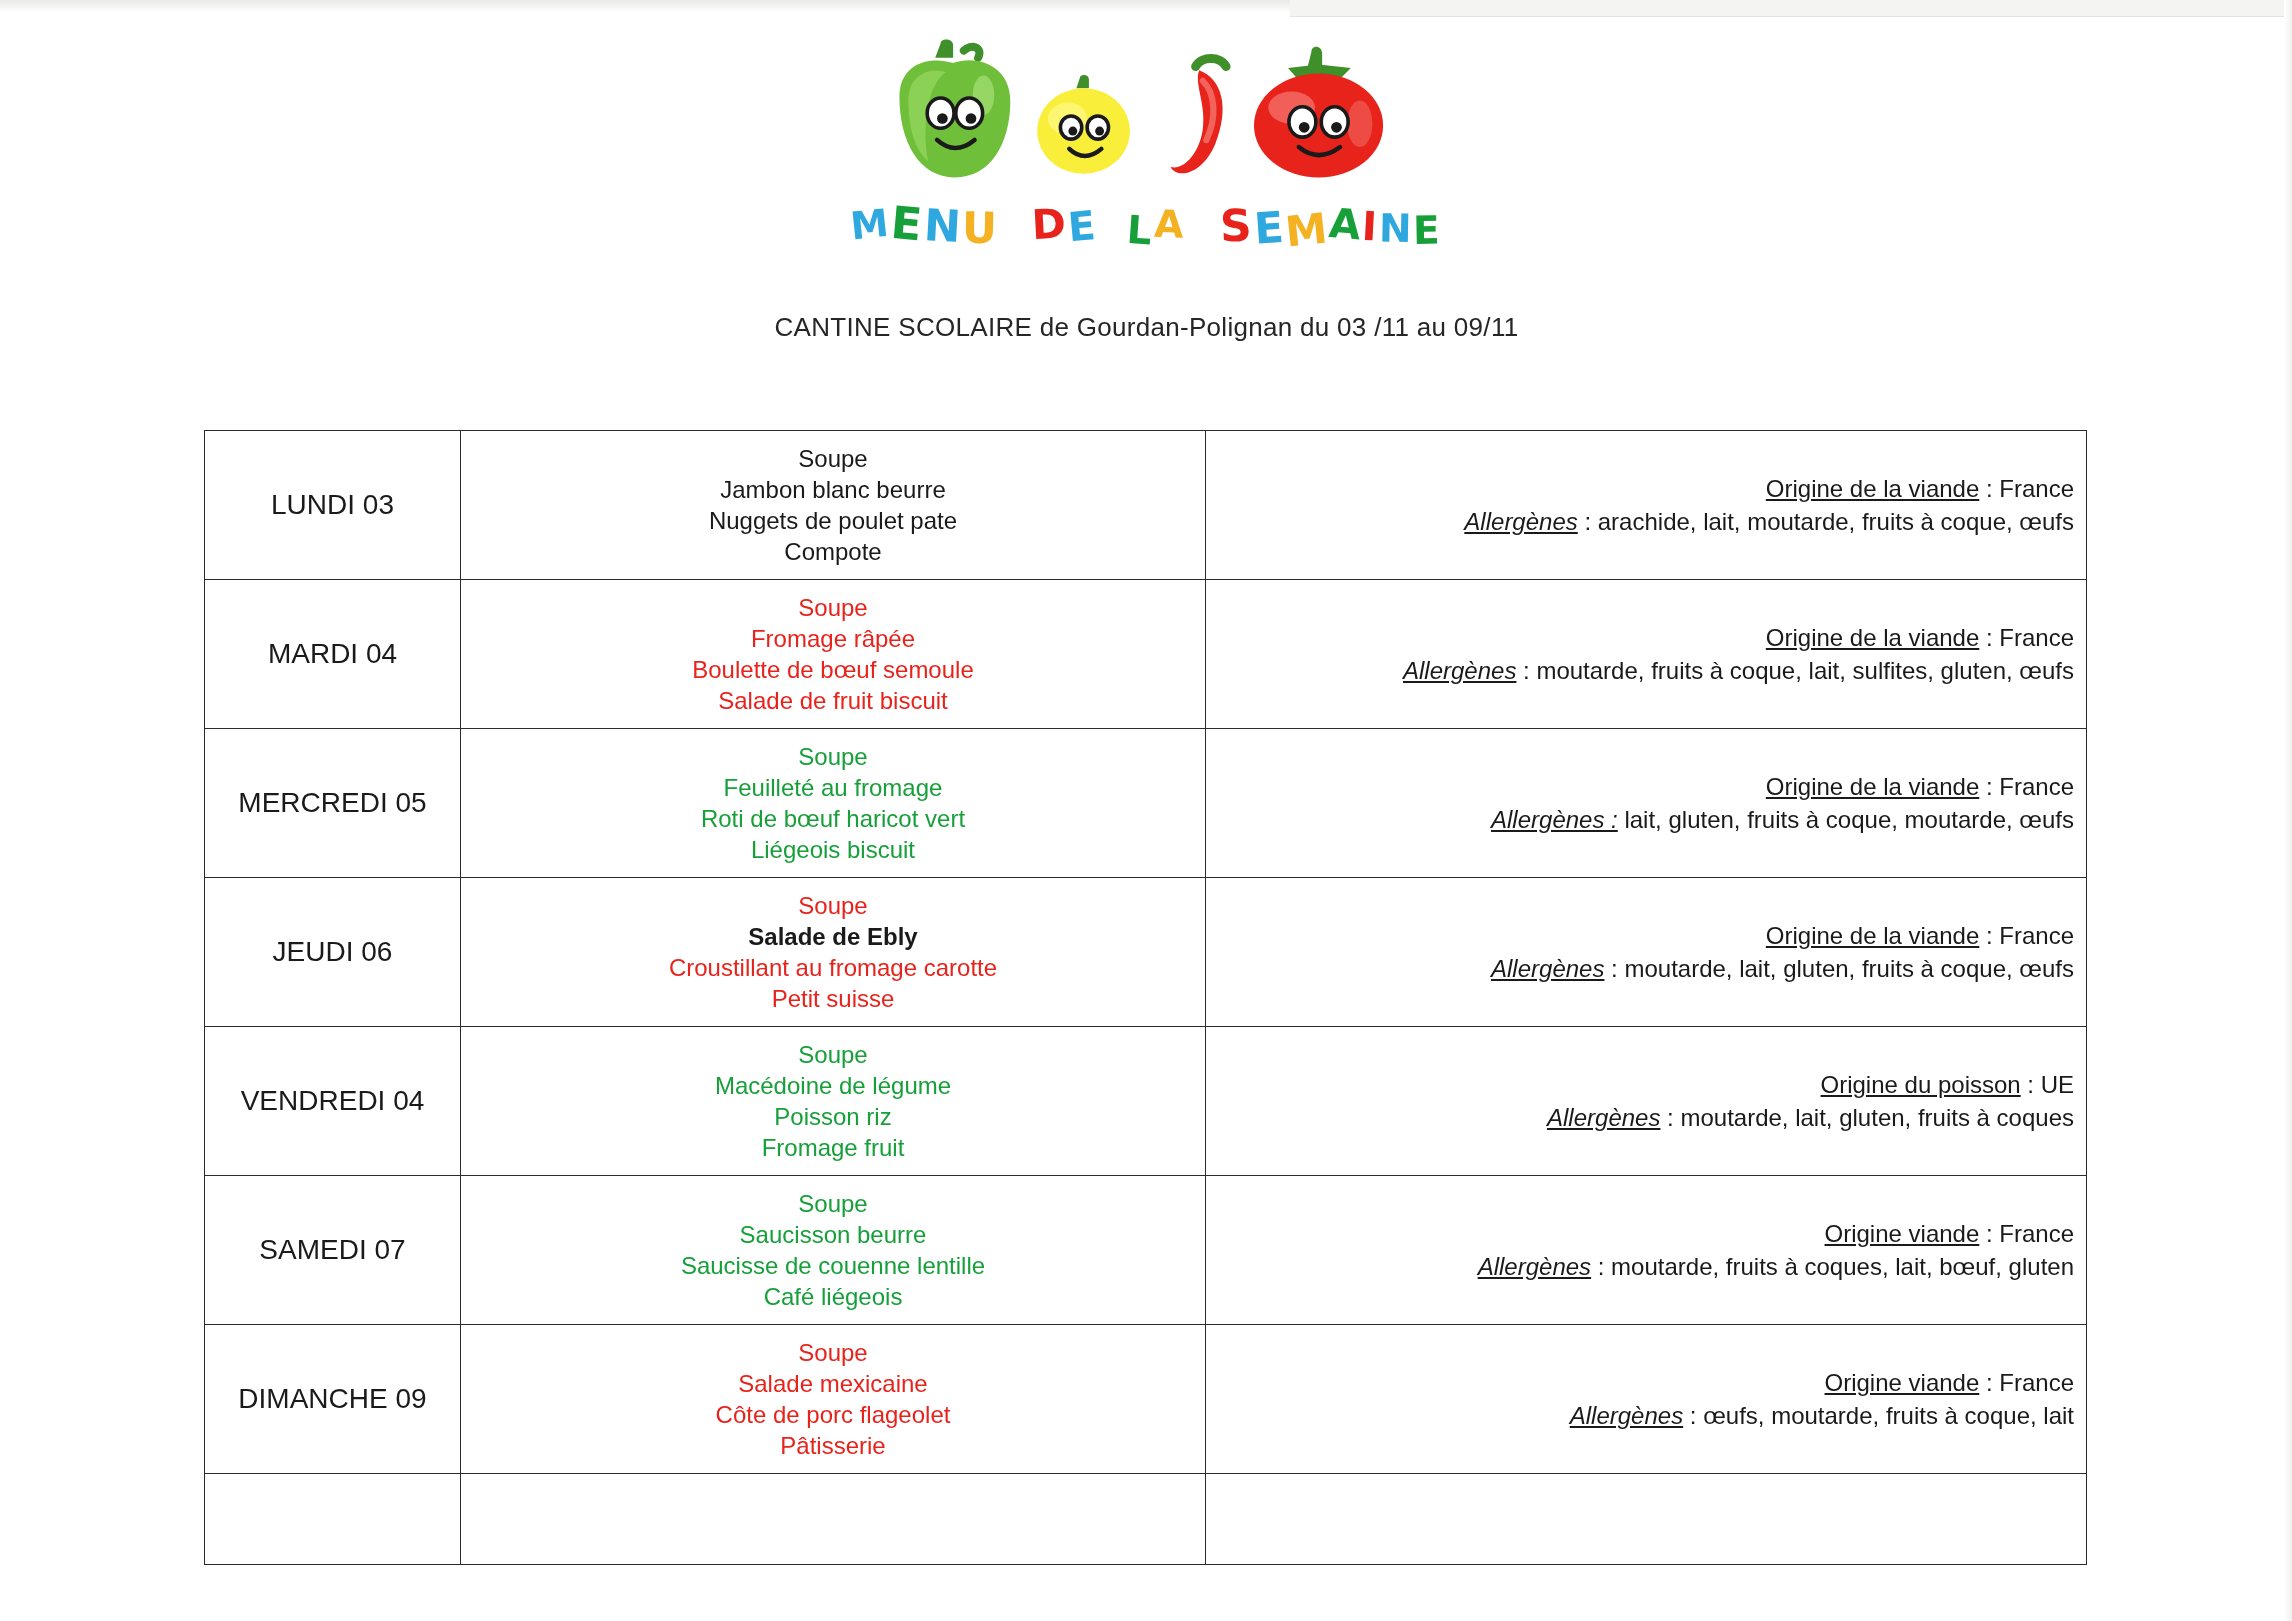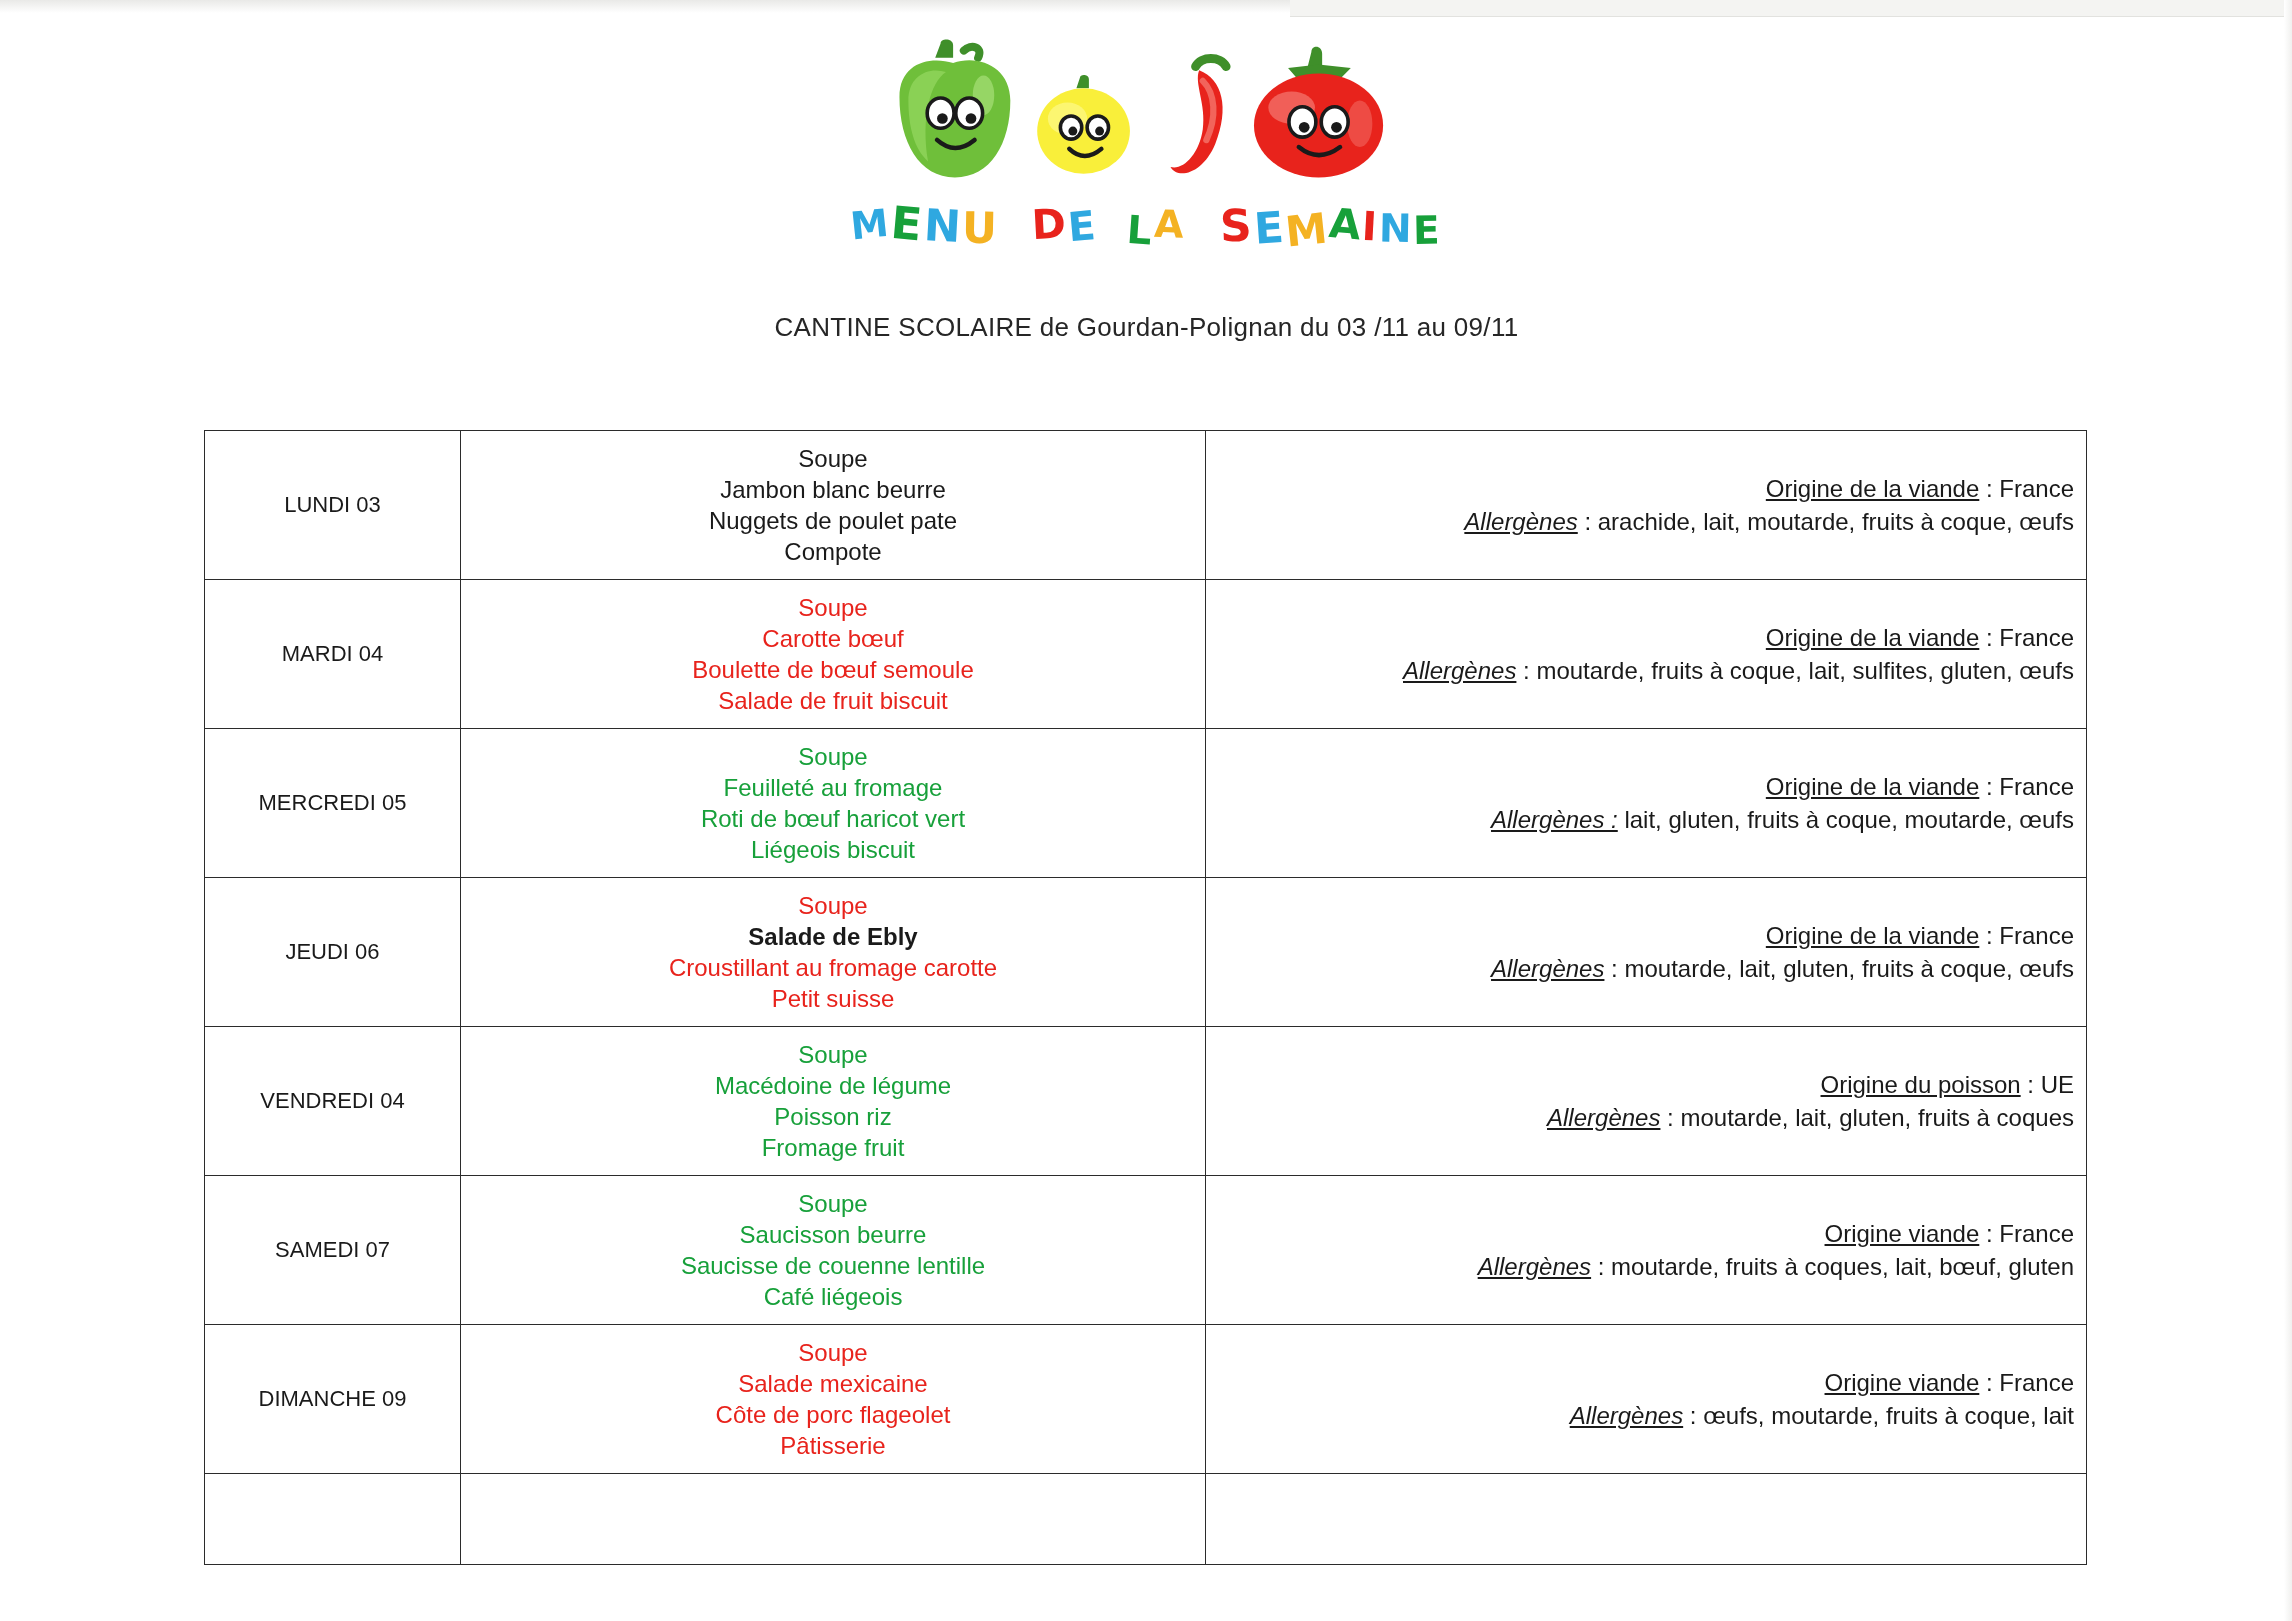--- a/index.html
+++ b/index.html
@@ -95,21 +95,21 @@
     border: 1.8px solid #2b2b2b;
     vertical-align: middle;
     padding: 12px;
   }
   .col-day   { width: 256px; }
   .col-meal  { width: 745px; }
   .col-info  { width: 881px; }
 
   .day-cell {
     text-align: center;
-    font-size: 22px;
+    font-size: 28px;
     color: #1a1a1a;
     padding: 9px 3.6px;
   }
   .meal-cell {
     text-align: center;
     padding: 10.7px 5.4px 12.5px;
   }
   .meal-line {
     font-size: 24px;
     line-height: 31px;
@@ -216,21 +216,21 @@
           <div class="info-line"><span class="u">Origine de la viande</span><span> : France</span></div>
           <div class="info-line"><span class="ital-u">Allergènes</span><span> : arachide, lait, moutarde, fruits à coque, œufs</span></div>
         </td>
       </tr>
       <tr>
         <td class="day-cell">
           <div>MARDI 04</div>
         </td>
         <td class="meal-cell">
           <div class="meal-line c-red">Soupe</div>
-          <div class="meal-line c-red">Carotte bœuf</div>
+          <div class="meal-line c-red">Fromage râpée</div>
           <div class="meal-line c-red">Boulette de bœuf semoule</div>
           <div class="meal-line c-red">Salade de fruit biscuit</div>
         </td>
         <td class="info-cell">
           <div class="info-line"><span class="u">Origine de la viande</span><span> : France</span></div>
           <div class="info-line"><span class="ital-u">Allergènes</span><span> : moutarde, fruits à coque, lait, sulfites, gluten, œufs</span></div>
         </td>
       </tr>
       <tr>
         <td class="day-cell">

